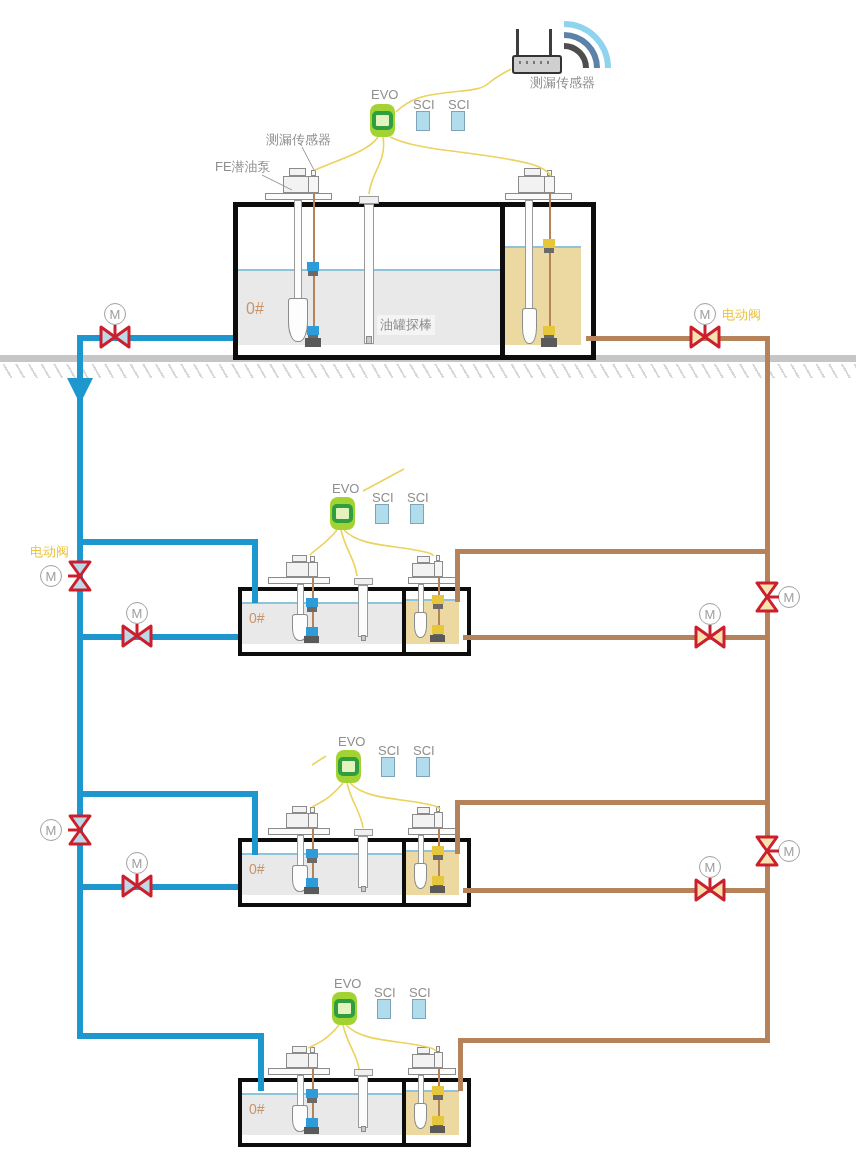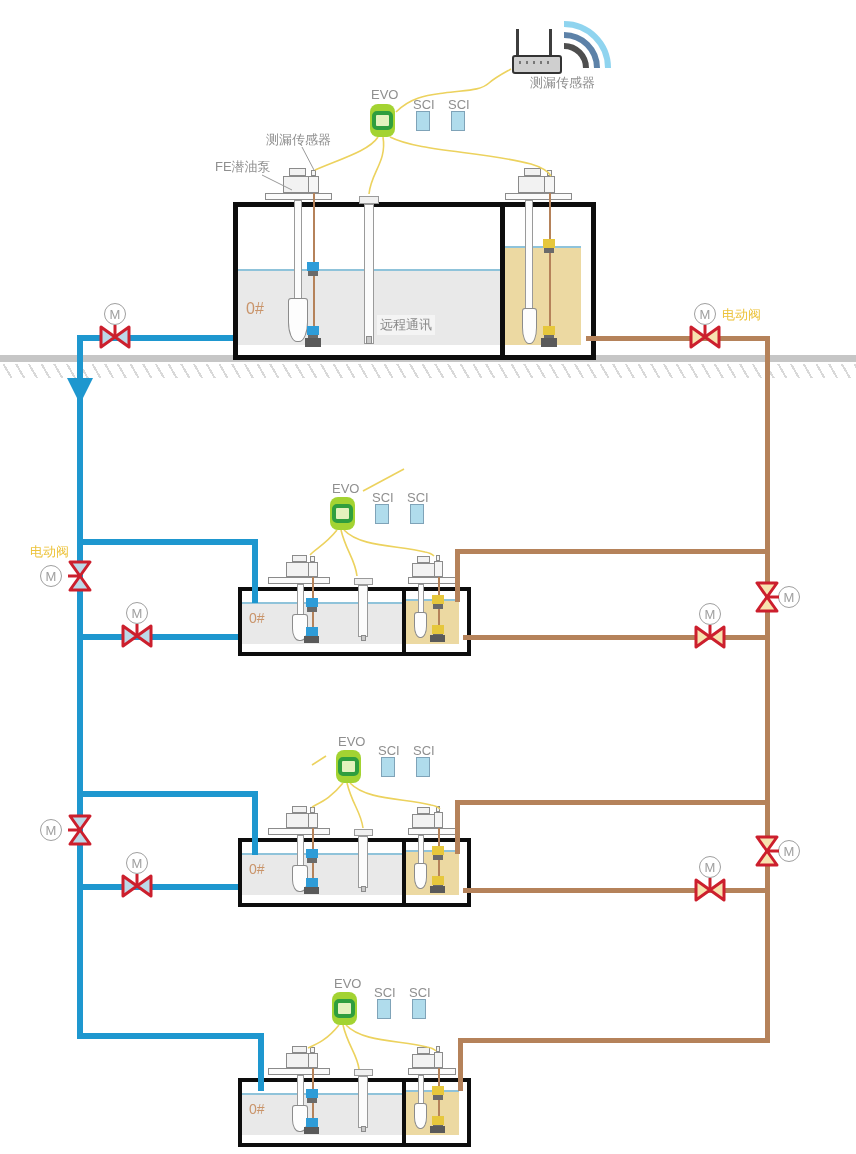--- a/index.html
+++ b/index.html
@@ -123,21 +123,21 @@
     <div class="motor" style="left:286px;top:-39px;width:17px;height:8px;"></div>
     <div class="pump-tube" style="left:287px;top:-7px;width:8px;height:110px;"></div>
     <div class="pump-body" style="left:284px;top:101px;width:15px;height:36px;"></div>
     <div class="probe-nub" style="left:306px;top:-31px;width:11px;height:17px;"></div>
     <div class="probe-nub" style="left:309px;top:-37px;width:5px;height:6px;"></div>
     <div class="probe-wire" style="left:311px;top:-14px;height:152px;"></div>
     <div class="float yellow" style="left:305px;top:32px;"></div>
     <div class="float yellow" style="left:305px;top:119px;"></div>
     <div class="weight" style="left:303px;top:131px;width:16px;height:9px;"></div>
   </div>
-  <div class="leak-label" style="left:377px;top:315px;">远程通讯</div>
+  <div class="leak-label" style="left:377px;top:315px;">油罐探棒</div>
 
   <div class="tank small" style="left:238px;top:587px;width:225px;height:61px;">
     <div class="liquid gray" style="left:0;top:11px;width:160px;height:42px;"></div>
     <div class="liquid tan" style="left:164px;top:8px;width:53px;height:45px;"></div>
     <div class="divider" style="left:160px;width:4px;"></div>
     <div class="fuel-label" style="left:7px;top:19px;">0#</div>
     <div class="flange" style="left:26px;top:-14px;width:62px;height:7px;"></div>
     <div class="motor" style="left:44px;top:-29px;width:27px;height:15px;"></div>
     <div class="motor" style="left:50px;top:-36px;width:15px;height:7px;"></div>
     <div class="pump-tube" style="left:55px;top:-7px;width:7px;height:32px;"></div>

